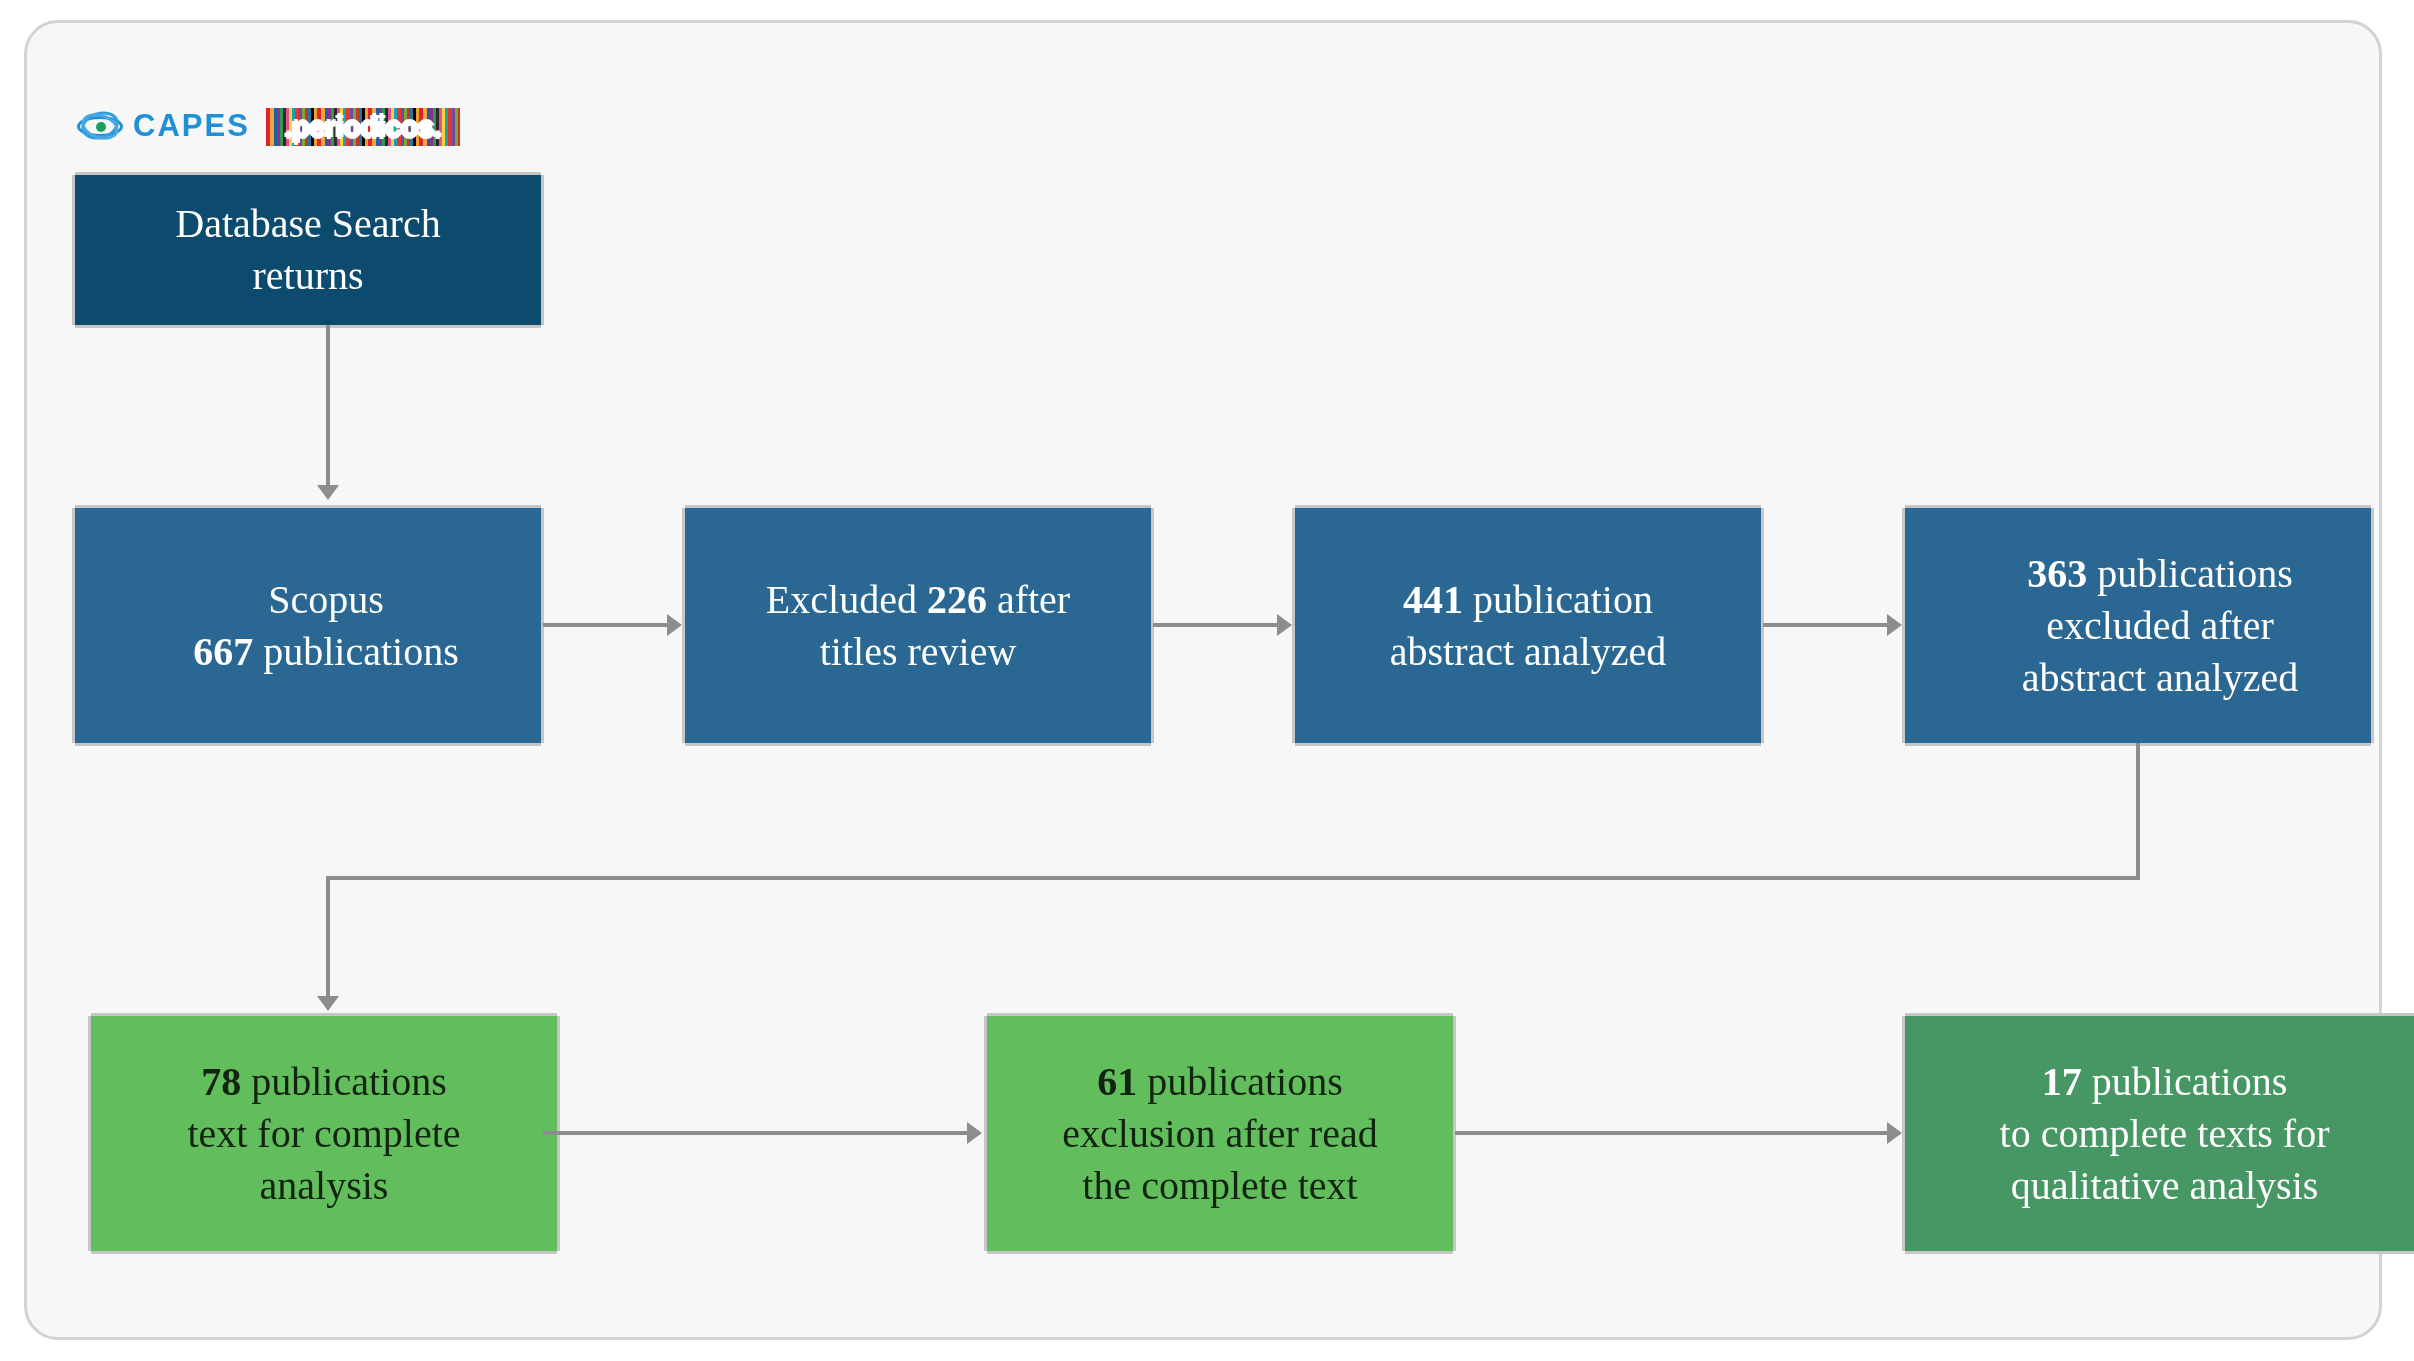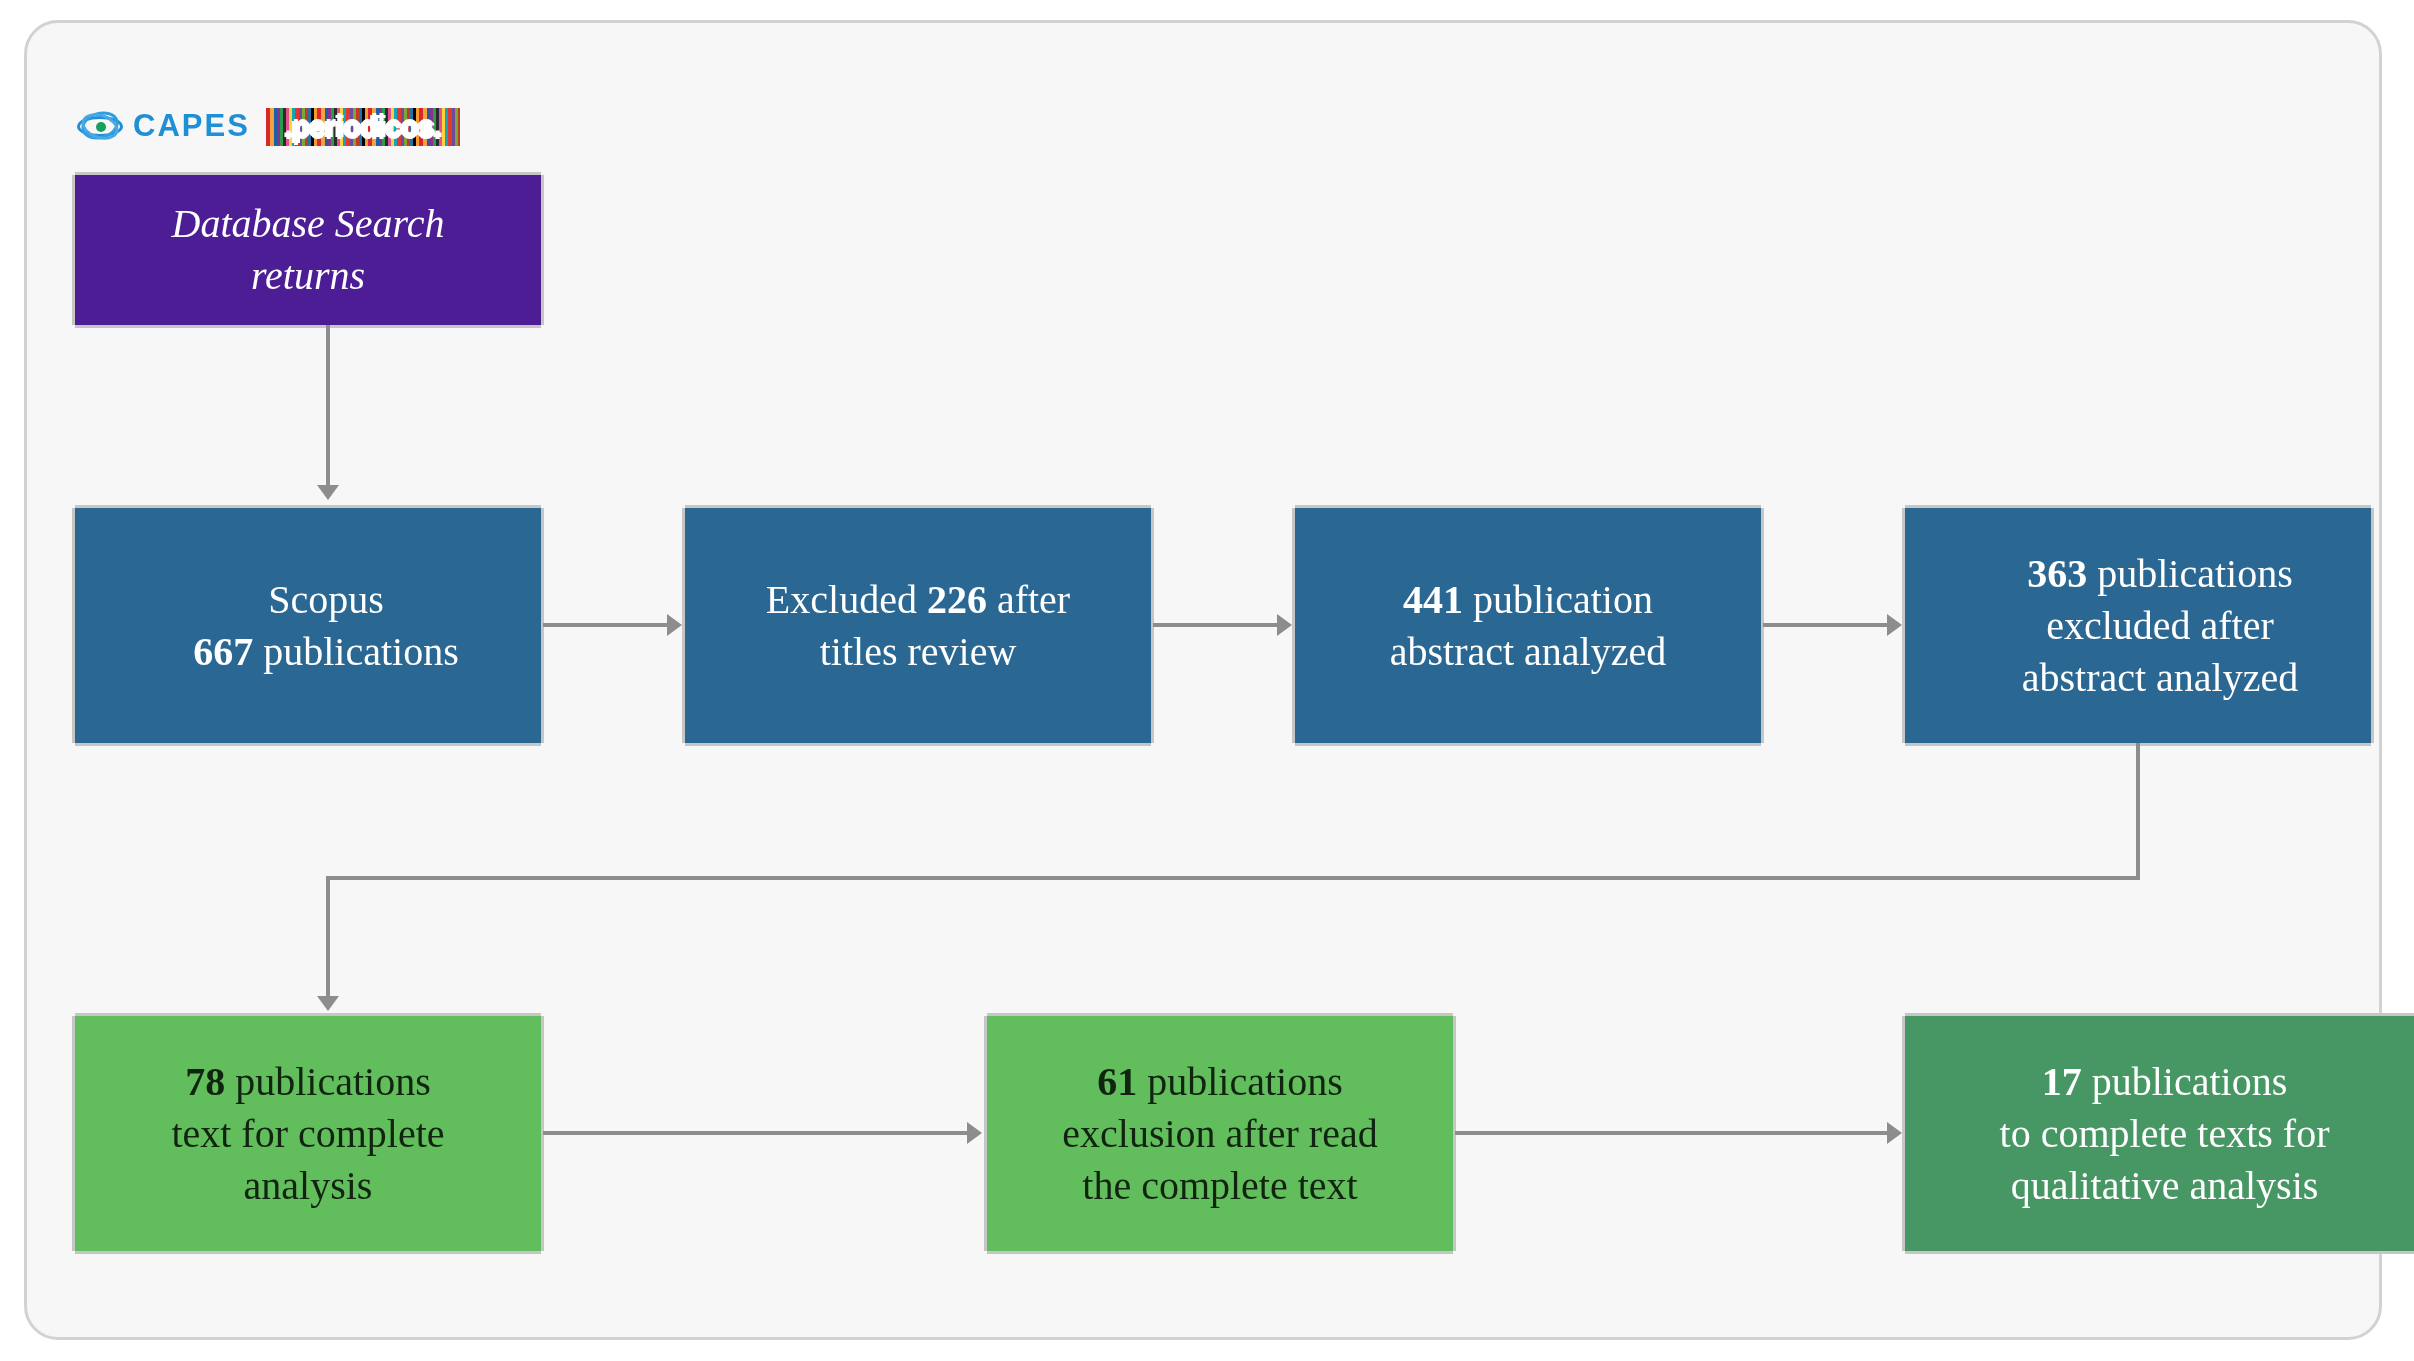--- a/index.html
+++ b/index.html
@@ -138,21 +138,21 @@
     align-items: center;
     justify-content: center;
     text-align: center;
     line-height: 1.30;
     font-size: 40px;
     box-shadow: 0 3px 0 0 #c6c6c6, -3px 0 0 0 #c6c6c6, 3px 0 0 0 #c6c6c6, 0 -3px 0 0 #c6c6c6;
   }
   .flow-box .ln { display: block; white-space: nowrap; }
   .flow-box b { font-weight: bold; }
 
-  .box-slate { background: #4c1d95; color: #ffffff; font-style: italic; }
+  .box-slate { background: #0c4a6e; color: #ffffff; }
   .box-blue  { background: #2a6893; color: #ffffff; }
   .box-green { background: #62bd5c; color: #10240f; }
   .box-green-dark { background: #479764; color: #ffffff; }
 
   
   .hline {
     position: absolute;
     height: 4px;
     background: #8d8d8d;
   }
@@ -232,21 +232,21 @@
     <span class="ln"><b>363</b><span> publications</span></span>
     <span class="ln">excluded after</span>
     <span class="ln">abstract  analyzed</span>
   </div>
 
   <div class="vline" style="left:2109px; top:720px; height:137px;"></div>
   <div class="hline" style="left:299px; top:853px; width:1814px;"></div>
   <div class="vline" style="left:299px; top:853px; height:125px;"></div>
   <div class="arrow-down" style="left:290px; top:973px;"></div>
 
-  <div class="flow-box box-green" style="left:48px; top:993px; width:466px; height:235px;">
+  <div class="flow-box box-green" style="left:64px; top:993px; width:466px; height:235px;">
     <span class="ln"><b>78</b><span> publications</span></span>
     <span class="ln">text for complete</span>
     <span class="ln">analysis</span>
   </div>
 
   <div class="hline" style="left:516px; top:1108px; width:426px;"></div>
   <div class="arrow-right" style="left:940px; top:1099px;"></div>
 
   <div class="flow-box box-green" style="left:960px; top:993px; width:466px; height:235px;">
     <span class="ln"><b>61</b><span> publications</span></span>

